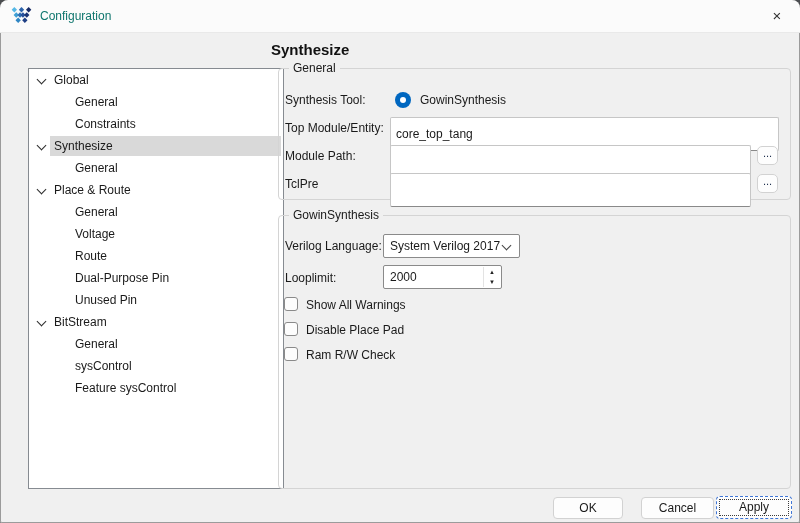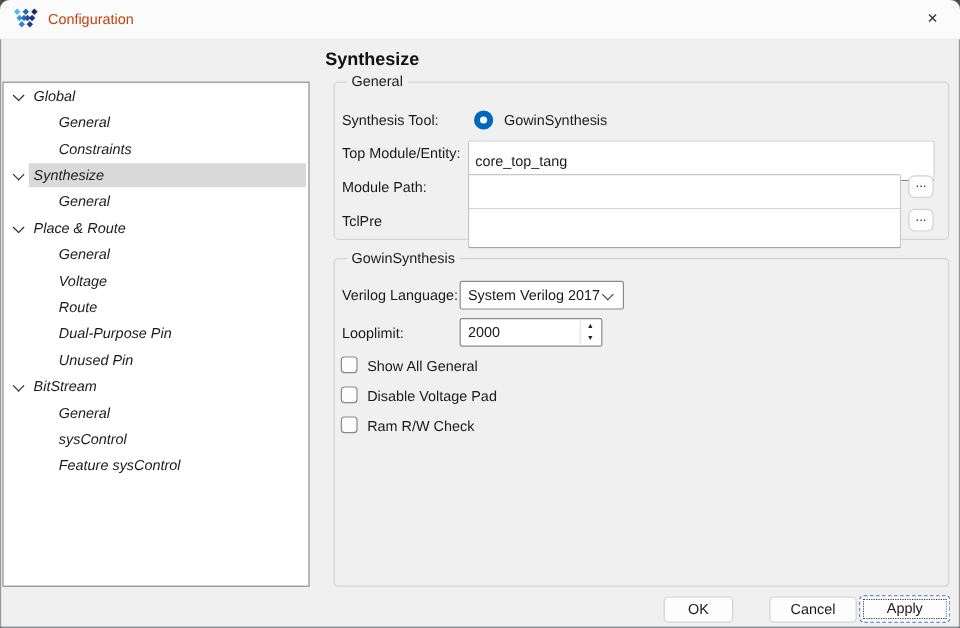--- a/index.html
+++ b/index.html
@@ -2,28 +2,28 @@
 <html><head>
 <meta charset="utf-8">
 <style>
   html,body{margin:0;padding:0;background:#4b4d50;font-family:"Liberation Sans",sans-serif;}
   .window{position:relative;width:800px;height:523px;background:#f0f0f0;overflow:hidden;
           border-radius:8px 8px 2px 2px;box-shadow:0 0 0 1px #9b9b9b inset;}
   
   .titlebar{position:absolute;left:0;top:0;width:100%;height:32px;background:#fbfbfb;
             border-bottom:1px solid #e9e9e9;border-radius:8px 8px 0 0;}
   .titlebar .logo{position:absolute;left:11px;top:5px;width:21px;height:21px;}
-  .titlebar .wtitle{position:absolute;left:40px;top:9px;font-size:12px;color:#c2410c;}
+  .titlebar .wtitle{position:absolute;left:40px;top:9px;font-size:12px;color:#0f766e;}
   .closebtn{position:absolute;right:8px;top:2px;width:30px;height:28px;text-align:center;
             line-height:28px;font-size:15px;color:#333;cursor:default;}
   
   .pagetitle{position:absolute;left:271px;top:41px;font-size:15px;font-weight:bold;color:#111;}
   
-  .sidebar{position:absolute;left:2px;top:68px;width:256px;height:421px;background:#ffffff;
-           border:1px solid #868b91;box-sizing:border-box;font-style:italic;}
+  .sidebar{position:absolute;left:28px;top:68px;width:256px;height:421px;background:#ffffff;
+           border:1px solid #868b91;box-sizing:border-box;}
   .trow{position:relative;height:22px;font-size:12px;color:#1a1a1a;}
   .tchev{position:absolute;left:9px;top:7px;width:6px;height:6px;
          border-right:1.4px solid #2c2c2c;border-bottom:1.4px solid #2c2c2c;transform:rotate(45deg);}
   .tlbl{position:absolute;left:21px;right:2px;top:1px;height:20px;line-height:20px;padding-left:4px;
         white-space:nowrap;overflow:hidden;}
   .t1 .tlbl{left:46px;padding-left:0;}
   .sel{background:#d9d9d9;}
   
   .group{position:absolute;border:1px solid #d4d4d4;border-radius:4px;}
   .gtitle{position:absolute;top:-8px;left:10px;background:#f0f0f0;padding:0 4px;font-size:12px;color:#1a1a1a;}
@@ -159,23 +159,23 @@
   <span class="flabel" style="left:285px;top:271px;">Looplimit:</span>
   <div class="spin" style="left:383px;top:265px;width:119px;">
     <span class="sval">2000</span>
     <span class="spincol">
       <span class="sarr sup">▲</span>
       <span class="sarr sdn">▼</span>
     </span>
   </div>
 
   <span class="cbx" style="left:284px;top:297px;"></span>
-  <span class="cblbl" style="left:306px;top:298px;">Show All General</span>
+  <span class="cblbl" style="left:306px;top:298px;">Show All Warnings</span>
   <span class="cbx" style="left:284px;top:322px;"></span>
-  <span class="cblbl" style="left:306px;top:323px;">Disable Voltage Pad</span>
+  <span class="cblbl" style="left:306px;top:323px;">Disable Place Pad</span>
   <span class="cbx" style="left:284px;top:347px;"></span>
   <span class="cblbl" style="left:306px;top:348px;">Ram R/W Check</span>
 
-  <button class="btn" style="left:553px;top:497px;width:58px;">OK</button>
+  <button class="btn" style="left:553px;top:497px;width:70px;">OK</button>
   <button class="btn" style="left:641px;top:497px;width:73px;">Cancel</button>
   <button class="btn focused" style="left:716px;top:496px;width:76px;">Apply</button>
 
 </div>
 
 </body></html>

